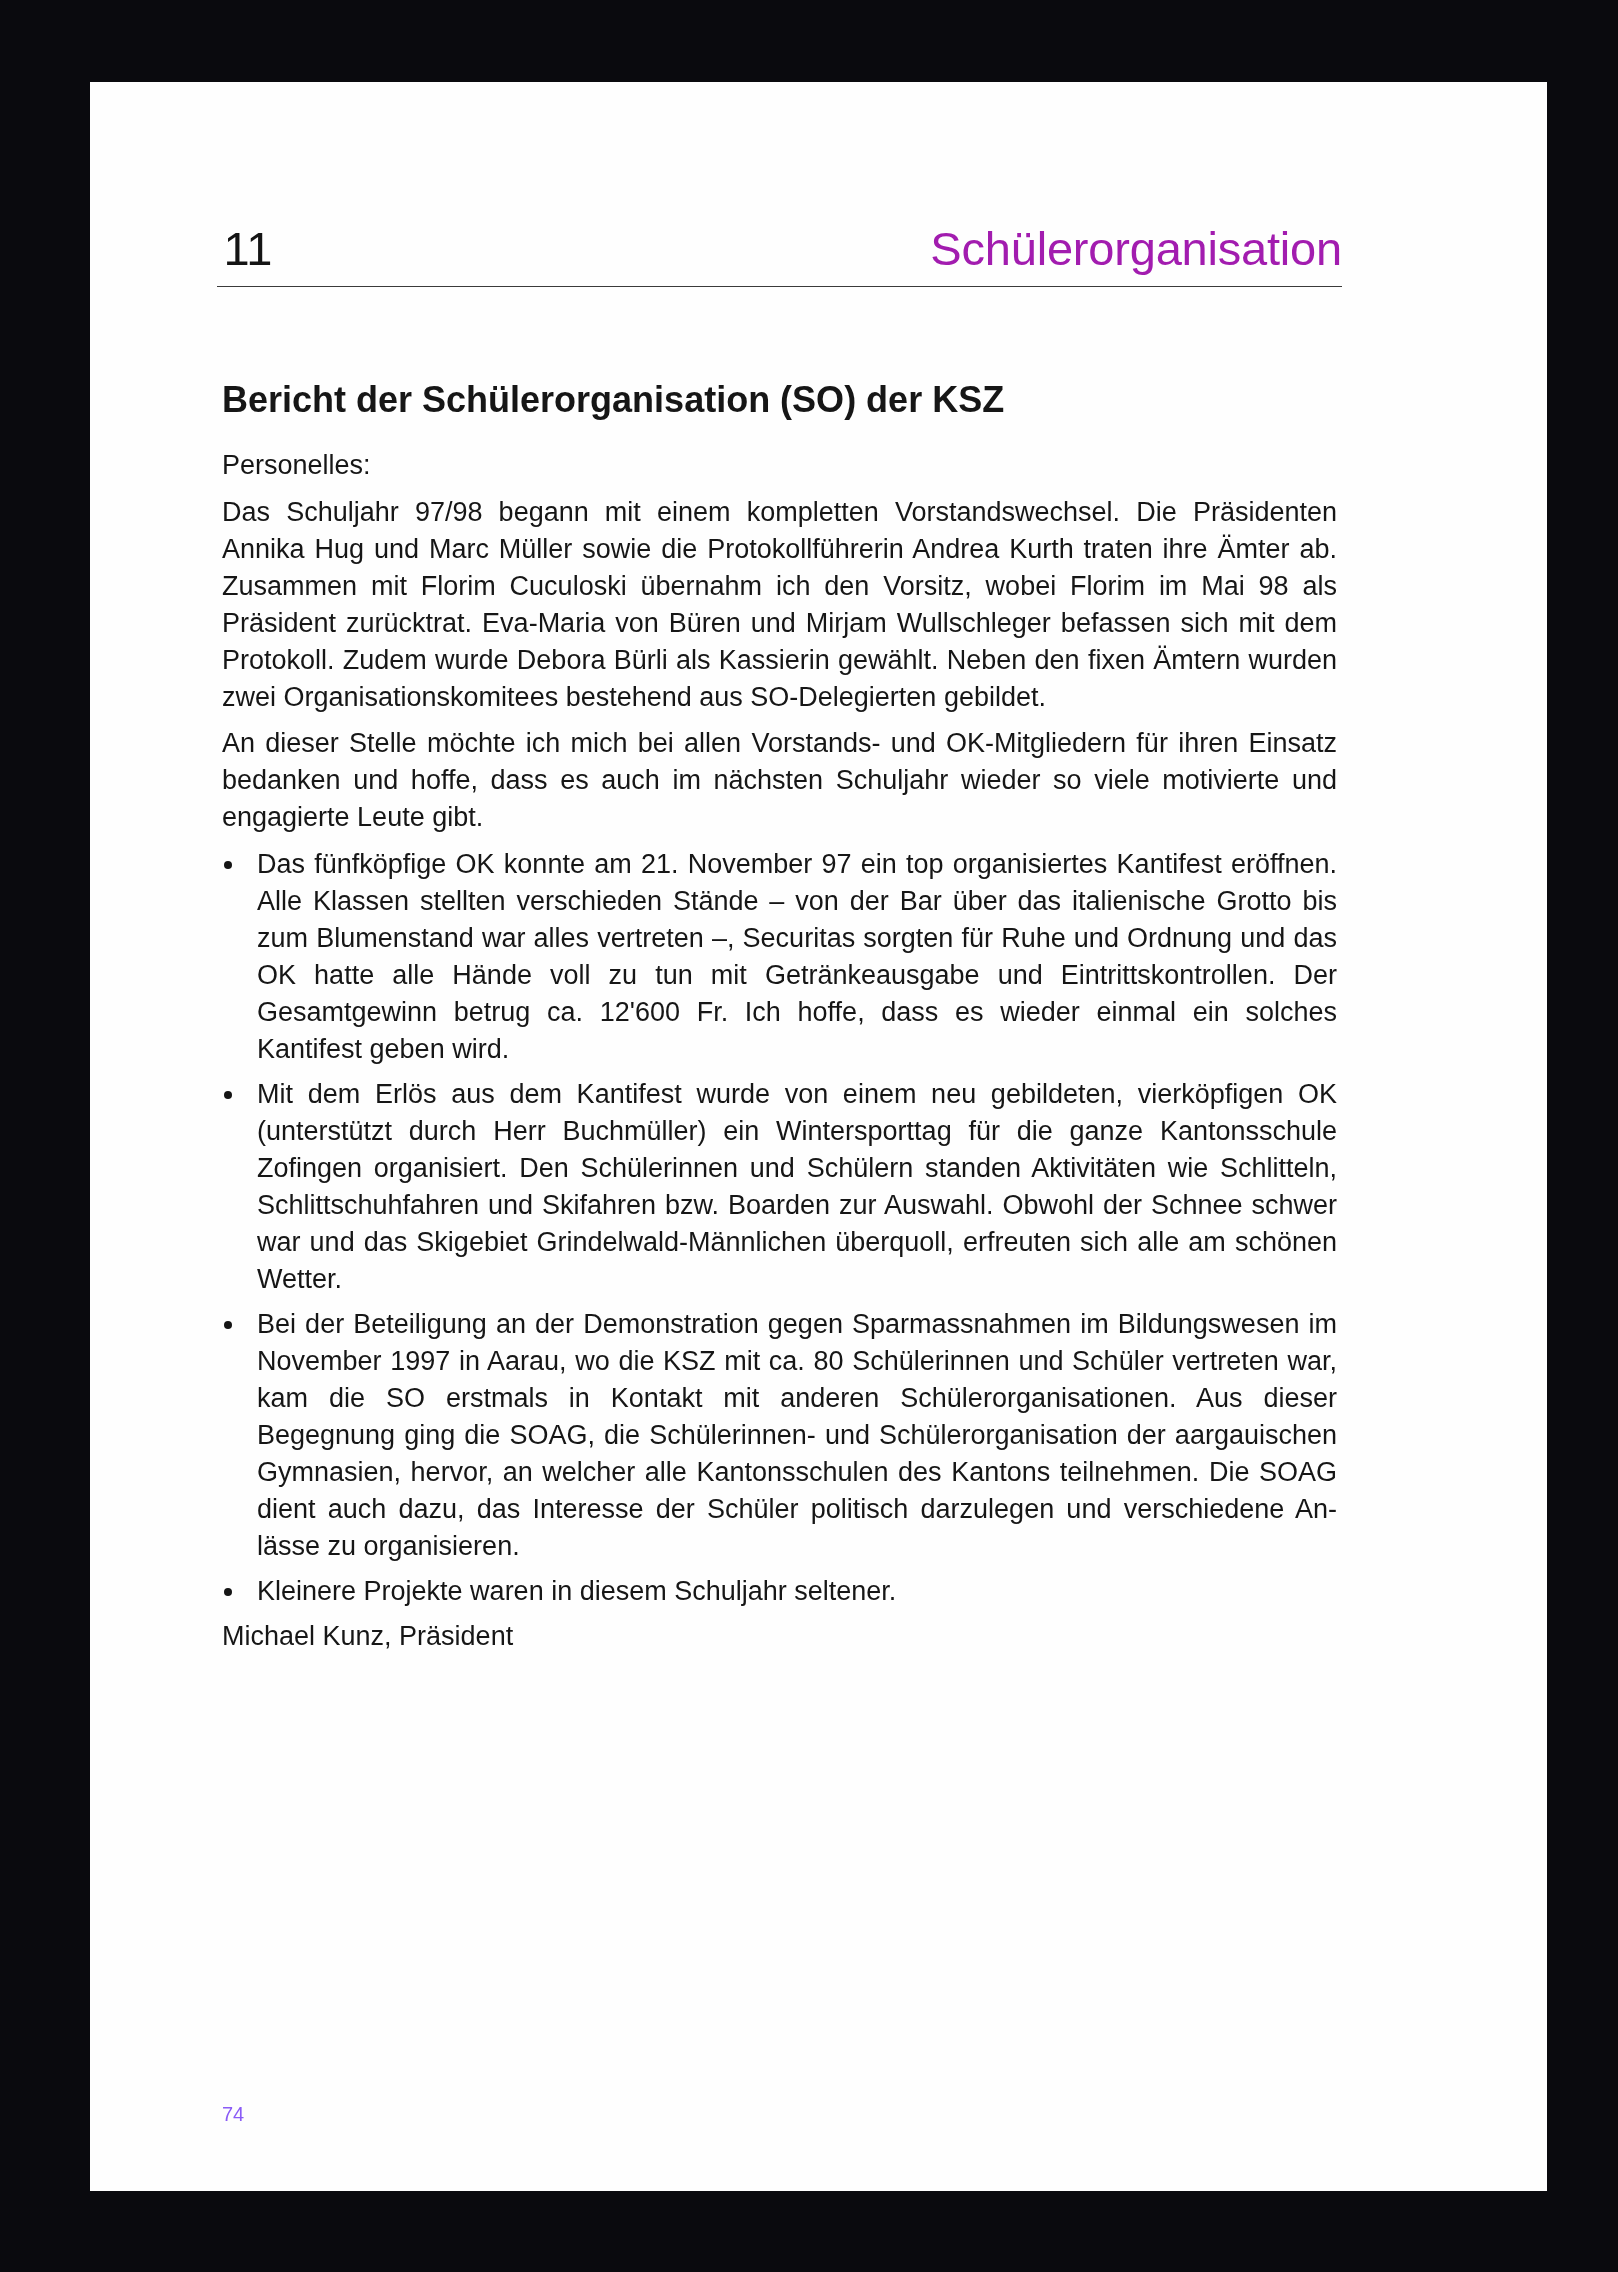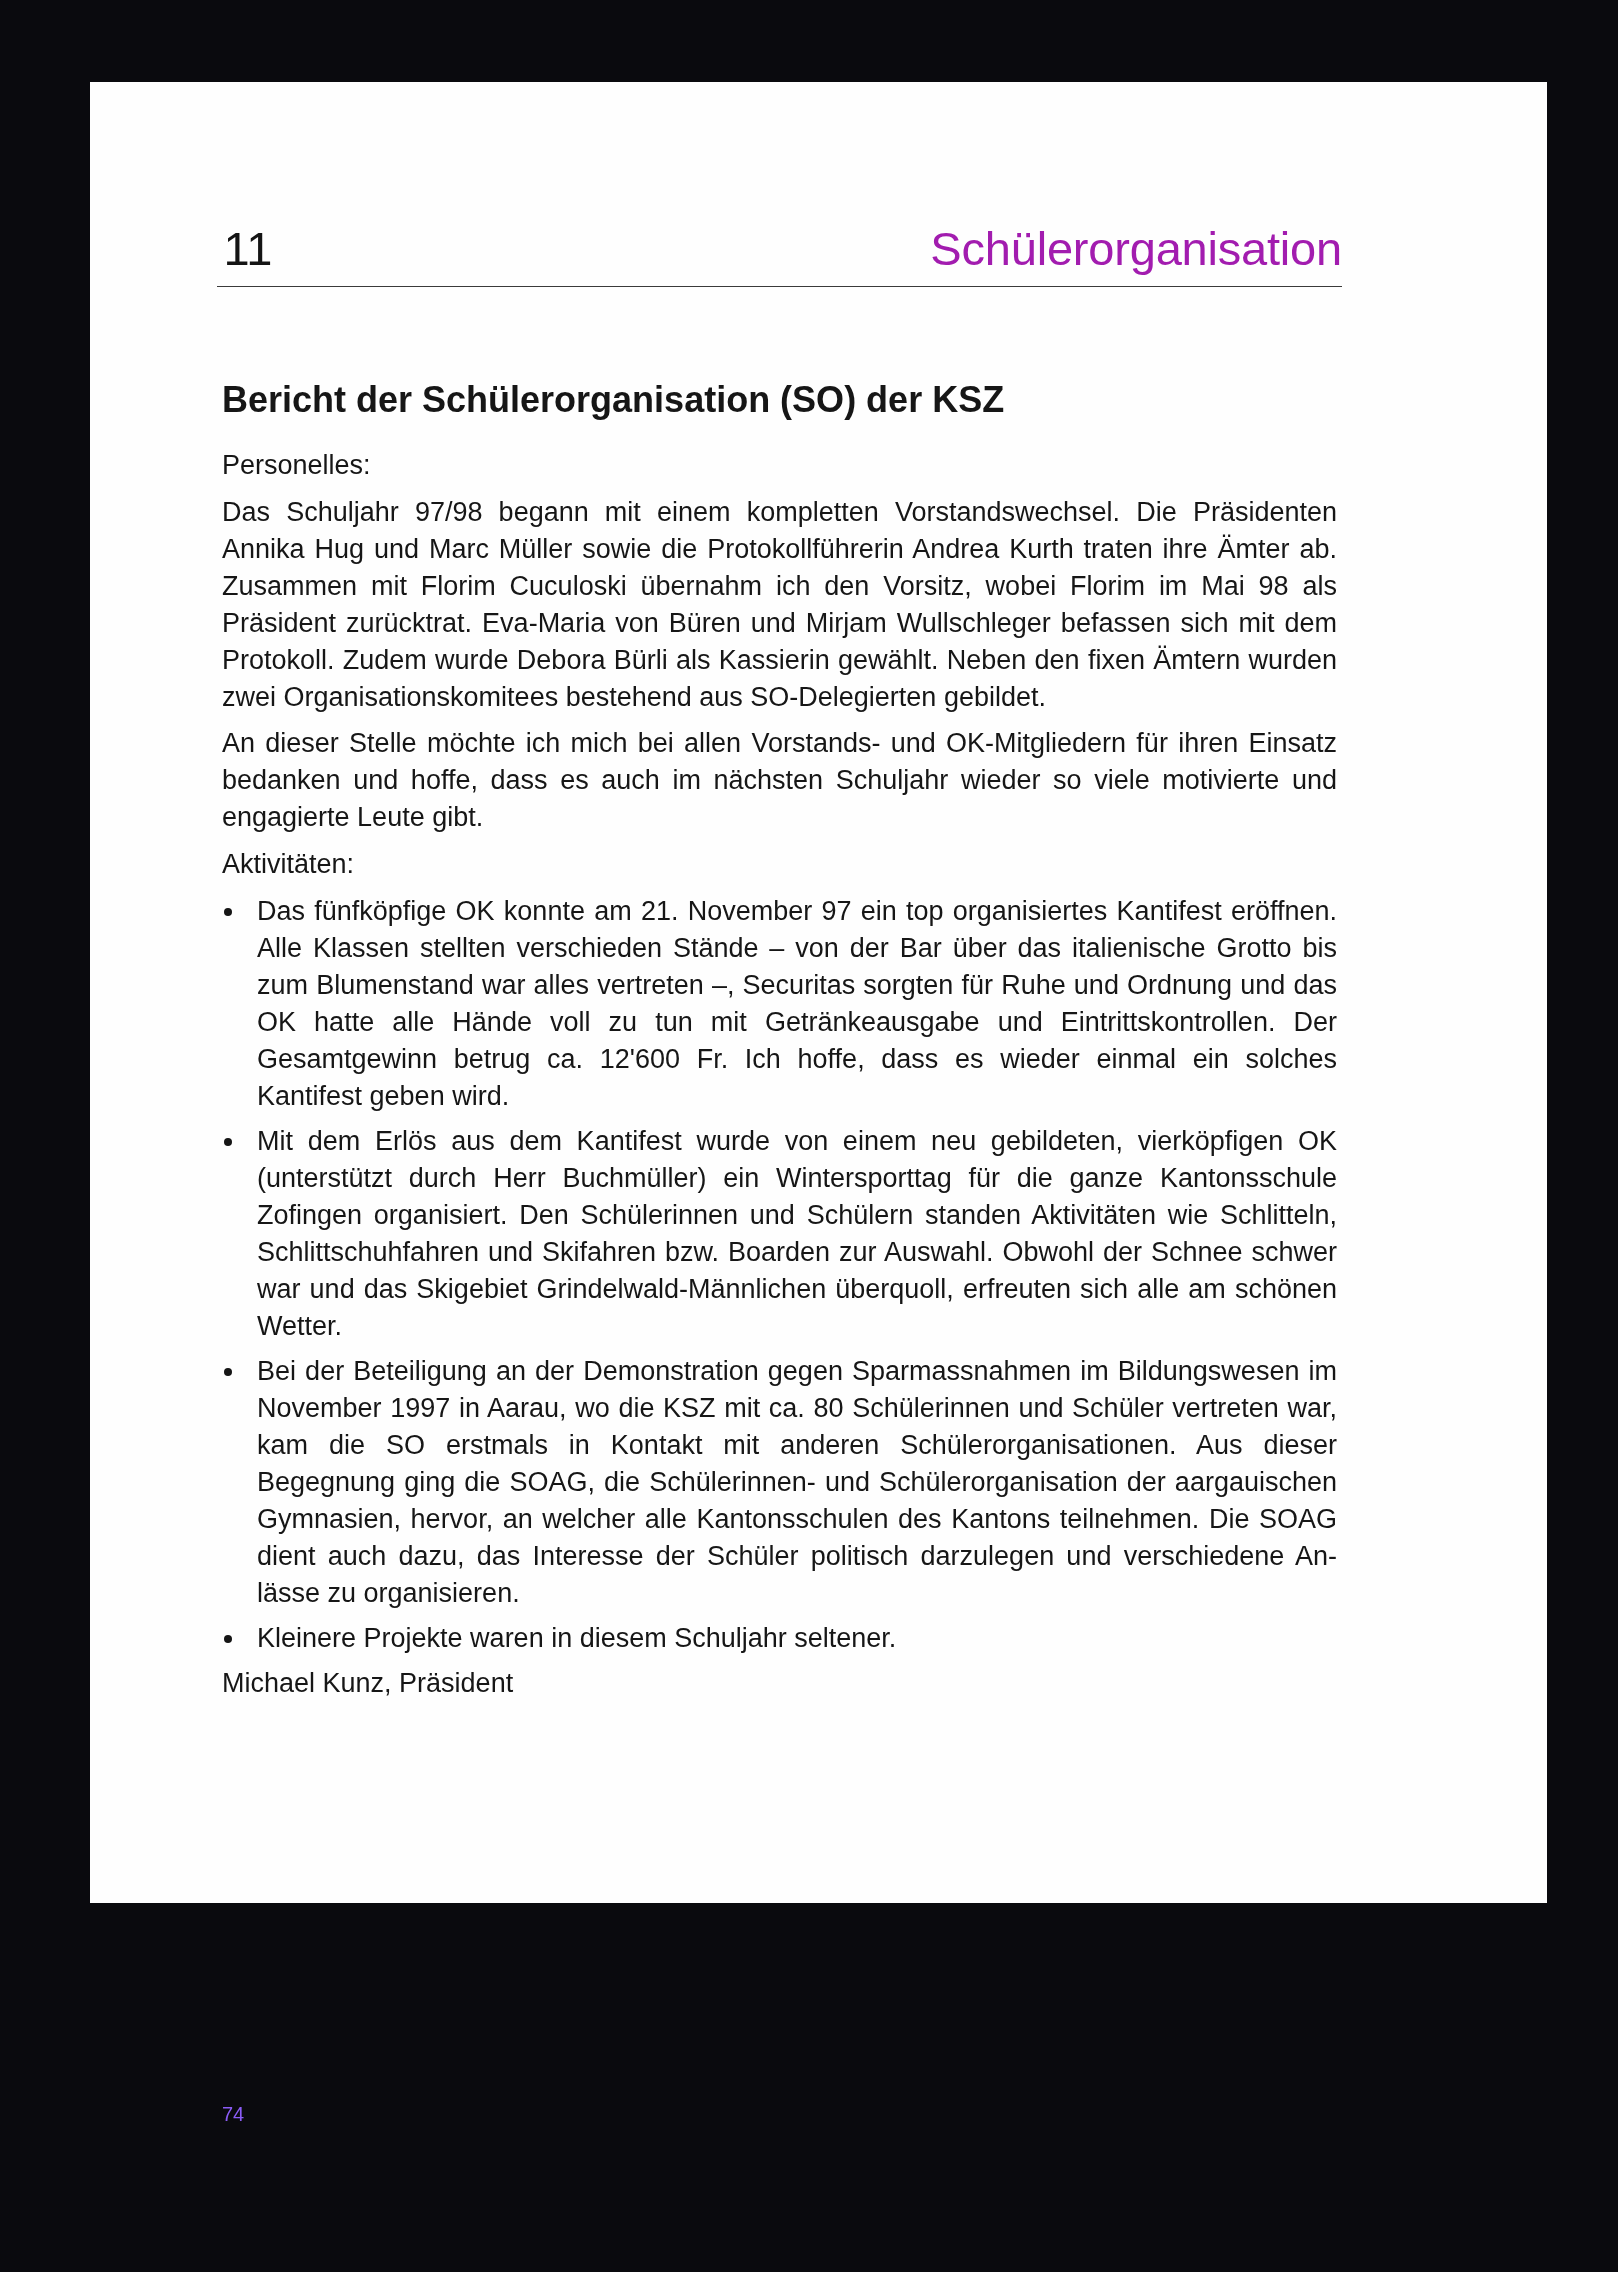--- a/index.html
+++ b/index.html
@@ -13,21 +13,21 @@
     position: relative;
     overflow: hidden;
     font-family: "Liberation Sans", sans-serif;
     color: #151515;
   }
   .page {
     position: absolute;
     left: 90px;
     top: 82px;
     width: 1457px;
-    height: 1821px;
+    height: 2109px;
     background: #fefefe;
   }
   .chapter-header {
     position: absolute;
     left: 127px;
     top: 132px;
     width: 1125px;
     height: 74px;
   }
   .chapter-number {
@@ -128,21 +128,20 @@
     <div class="chapter-rule"></div>
   </div>
 
   <div class="body-col">
     <h2 class="report-title">Bericht der Schülerorganisation (SO) der KSZ</h2>
 
     <div class="section-label">Personelles:</div>
     <p class="para">Das Schuljahr 97/98 begann mit einem kompletten Vorstandswechsel. Die Präsidenten Annika Hug und Marc Müller sowie die Protokollführerin Andrea Kurth traten ihre Ämter ab. Zusammen mit Florim Cuculoski übernahm ich den Vorsitz, wobei Florim im Mai 98 als Präsident zurücktrat. Eva-Maria von Büren und Mirjam Wullschleger befassen sich mit dem Protokoll. Zudem wurde De­bora Bürli als Kassierin gewählt. Neben den fixen Ämtern wurden zwei Organi­sationskomitees bestehend aus SO-Delegierten gebildet.</p>
     <p class="para">An dieser Stelle möchte ich mich bei allen Vorstands- und OK-Mitgliedern für ihren Einsatz bedanken und hoffe, dass es auch im nächsten Schuljahr wieder so viele motivierte und engagierte Leute gibt.</p>
 
-    <div class="section-label">Aktivitäten:</div>
     <ul class="bullet-list">
       <li class="bullet-item">
         <span class="bullet-dot"></span>
         <span>Das fünfköpfige OK konnte am 21. November 97 ein top organisiertes Kanti­fest eröffnen. Alle Klassen stellten verschieden Stände – von der Bar über das italienische Grotto bis zum Blumenstand war alles vertreten –, Securitas sorgten für Ruhe und Ordnung und das OK hatte alle Hände voll zu tun mit Getränkeausgabe und Eintrittskontrollen. Der Gesamtgewinn betrug ca. 12'600 Fr. Ich hoffe, dass es wieder einmal ein solches Kantifest geben wird.</span>
       </li>
       <li class="bullet-item">
         <span class="bullet-dot"></span>
         <span>Mit dem Erlös aus dem Kantifest wurde von einem neu gebildeten, vierköpfi­gen OK (unterstützt durch Herr Buchmüller) ein Wintersporttag für die ganze Kantonsschule Zofingen organisiert. Den Schülerinnen und Schülern stan­den Aktivitäten wie Schlitteln, Schlittschuhfahren und Skifahren bzw. Boar­den zur Auswahl. Obwohl der Schnee schwer war und das Skigebiet Grin­delwald-Männlichen überquoll, erfreuten sich alle am schönen Wetter.</span>
       </li>
       <li class="bullet-item">

